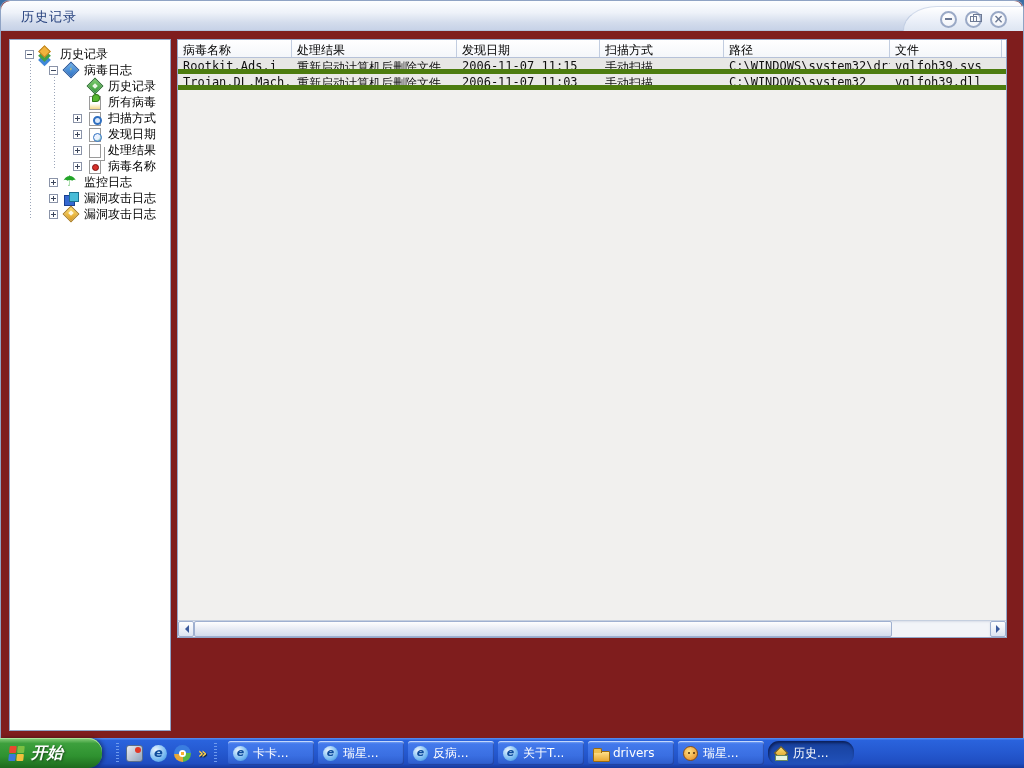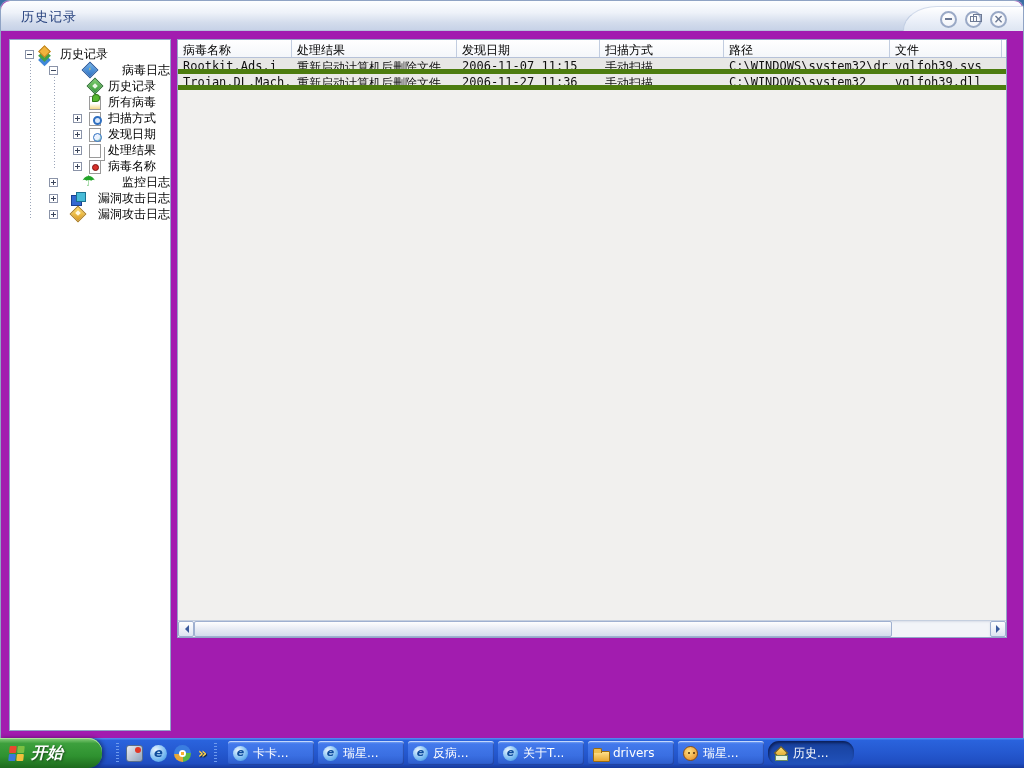--- a/index.html
+++ b/index.html
@@ -2,21 +2,21 @@
 <html><head>
 <meta charset="utf-8">
 <style>
   * { margin:0; padding:0; box-sizing:border-box; }
   html,body { width:1024px; height:768px; overflow:hidden; }
   body { font-family:"DejaVu Sans", sans-serif; background:#3a6ea5; }
   .screen { position:relative; width:1024px; height:768px; overflow:hidden; }
 
   
   .window { position:absolute; left:0; top:0; width:1024px; height:738px;
-            background:#a21caf; border-radius:9px 9px 0 0;
+            background:#7f1d1d; border-radius:9px 9px 0 0;
             border:1px solid #8fa3c4; border-bottom:none;padding-left:13px; }
   .titlebar { position:absolute; left:0; top:0; right:0; height:30px;
               background:linear-gradient(180deg,#fdfeff 0%,#eef2f9 40%,#d3dcec 75%,#c7d2e7 100%);
               border-radius:9px 9px 0 0; border-bottom:1px solid #b3c1db; }
   .title { position:absolute; left:20px; top:7px; font-size:13px; color:#26417d; letter-spacing:1px; }
   .notch { position:absolute; right:0; top:5px; width:120px; height:25px;
            background:linear-gradient(180deg,#ffffff 0%,#eaeff8 60%,#dde5f2 100%);
            border-top-left-radius:34px 24px; border-left:1px solid #c2cee3; border-top:1px solid #d2dbeb;
            display:flex; align-items:center; justify-content:flex-end; gap:8px; padding-right:16px; }
   .ctrl { width:17px; height:17px; border-radius:50%; border:2px solid #9aa9c6;
@@ -29,21 +29,21 @@
   .ctrl .xx { font-weight:bold; font-size:12px; }
 
   
   .sidebar { position:absolute; left:8px; top:38px; width:162px; height:692px;
              background:#ffffff; border:1px solid #93a6c8; overflow:hidden; }
   .vline { position:absolute; width:1px; background-image:repeating-linear-gradient(180deg,#9aa4b8 0 1px,transparent 1px 3px); }
   .vl1 { left:20px; top:18px; height:160px; }
   .vl2 { left:44px; top:34px; height:96px; }
   .trow { position:relative; display:flex; align-items:center; height:16px; font-size:12px; color:#000; white-space:nowrap; }
   .tree { padding-top:6px; }
-  .lvl0 { padding-left:15px; } .lvl1 { padding-left:39px;justify-content:space-between; } .lvl2 { padding-left:63px; }
+  .lvl0 { padding-left:15px; } .lvl1 { padding-left:39px; } .lvl2 { padding-left:63px; }
   .expander { position:relative; flex:none; width:9px; height:9px; margin-right:5px; }
   .expander.box { border:1px solid #8a93a8; background:#fff; }
   .expander.box::before { content:""; position:absolute; left:1px; top:3px; width:5px; height:1px; background:#3c465c; }
   .expander.plus::after { content:""; position:absolute; left:3px; top:1px; width:1px; height:5px; background:#3c465c; }
   .ti { position:relative; flex:none; width:17px; height:15px; margin-right:4px; }
   .tlabel { line-height:15px; }
 
   .ti::before, .ti::after { content:""; position:absolute; }
   .i-hist::before { left:1px; top:0; width:7px; height:7px; transform:rotate(45deg);
       background:#f2b33c; border:1px solid #b9811f;
@@ -278,21 +278,21 @@
         <div class="dcell" style="width:114px">Rootkit.Ads.i</div>
         <div class="dcell" style="width:165px">重新启动计算机后删除文件</div>
         <div class="dcell" style="width:143px">2006-11-07 11:15</div>
         <div class="dcell" style="width:124px">手动扫描</div>
         <div class="dcell" style="width:166px">C:\WINDOWS\system32\dri...</div>
         <div class="dcell" style="width:112px">vglfoh39.sys</div>
       </div>
       <div class="drow r1">
         <div class="dcell" style="width:114px">Trojan.DL.Mach.c</div>
         <div class="dcell" style="width:165px">重新启动计算机后删除文件</div>
-        <div class="dcell" style="width:143px">2006-11-27 11:36</div>
+        <div class="dcell" style="width:143px">2006-11-07 11:03</div>
         <div class="dcell" style="width:124px">手动扫描</div>
         <div class="dcell" style="width:166px">C:\WINDOWS\system32</div>
         <div class="dcell" style="width:112px">vglfoh39.dll</div>
       </div>
       <div class="hscroll">
         <div class="sb-btn">
             <span class="tri-l"></span>
           </div>
         <div class="sb-track">
           <div class="sb-thumb"></div>

